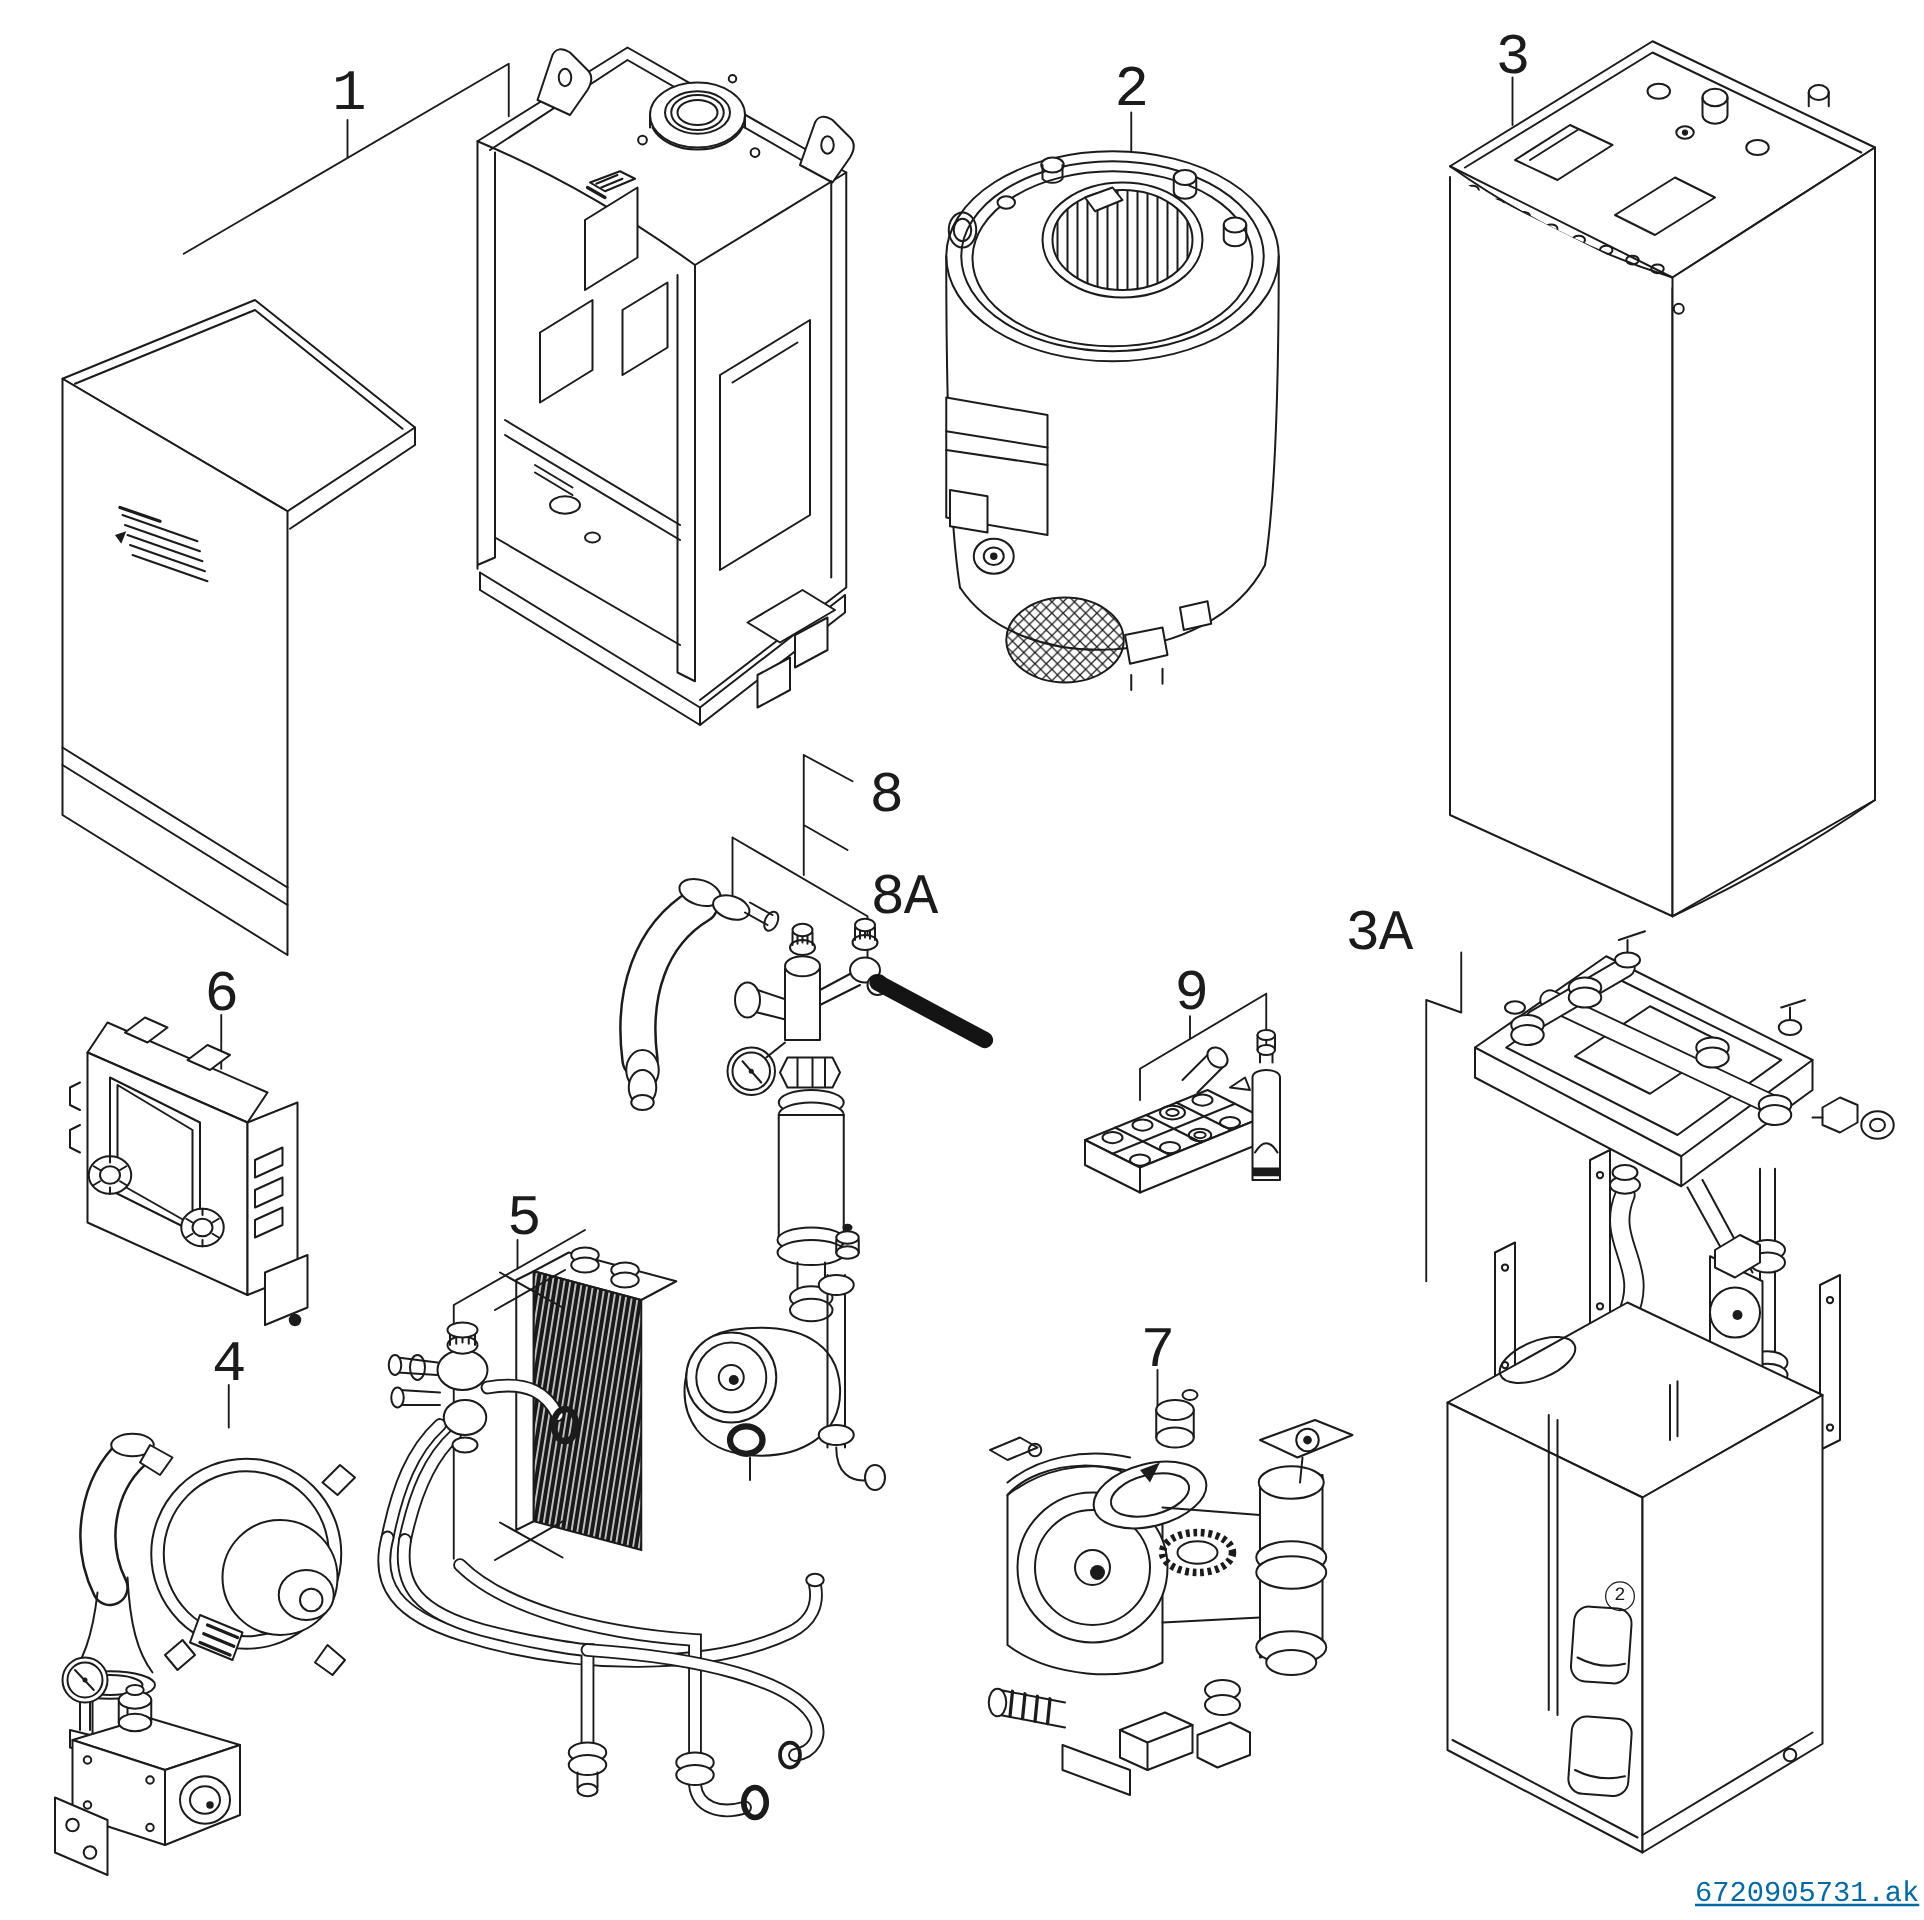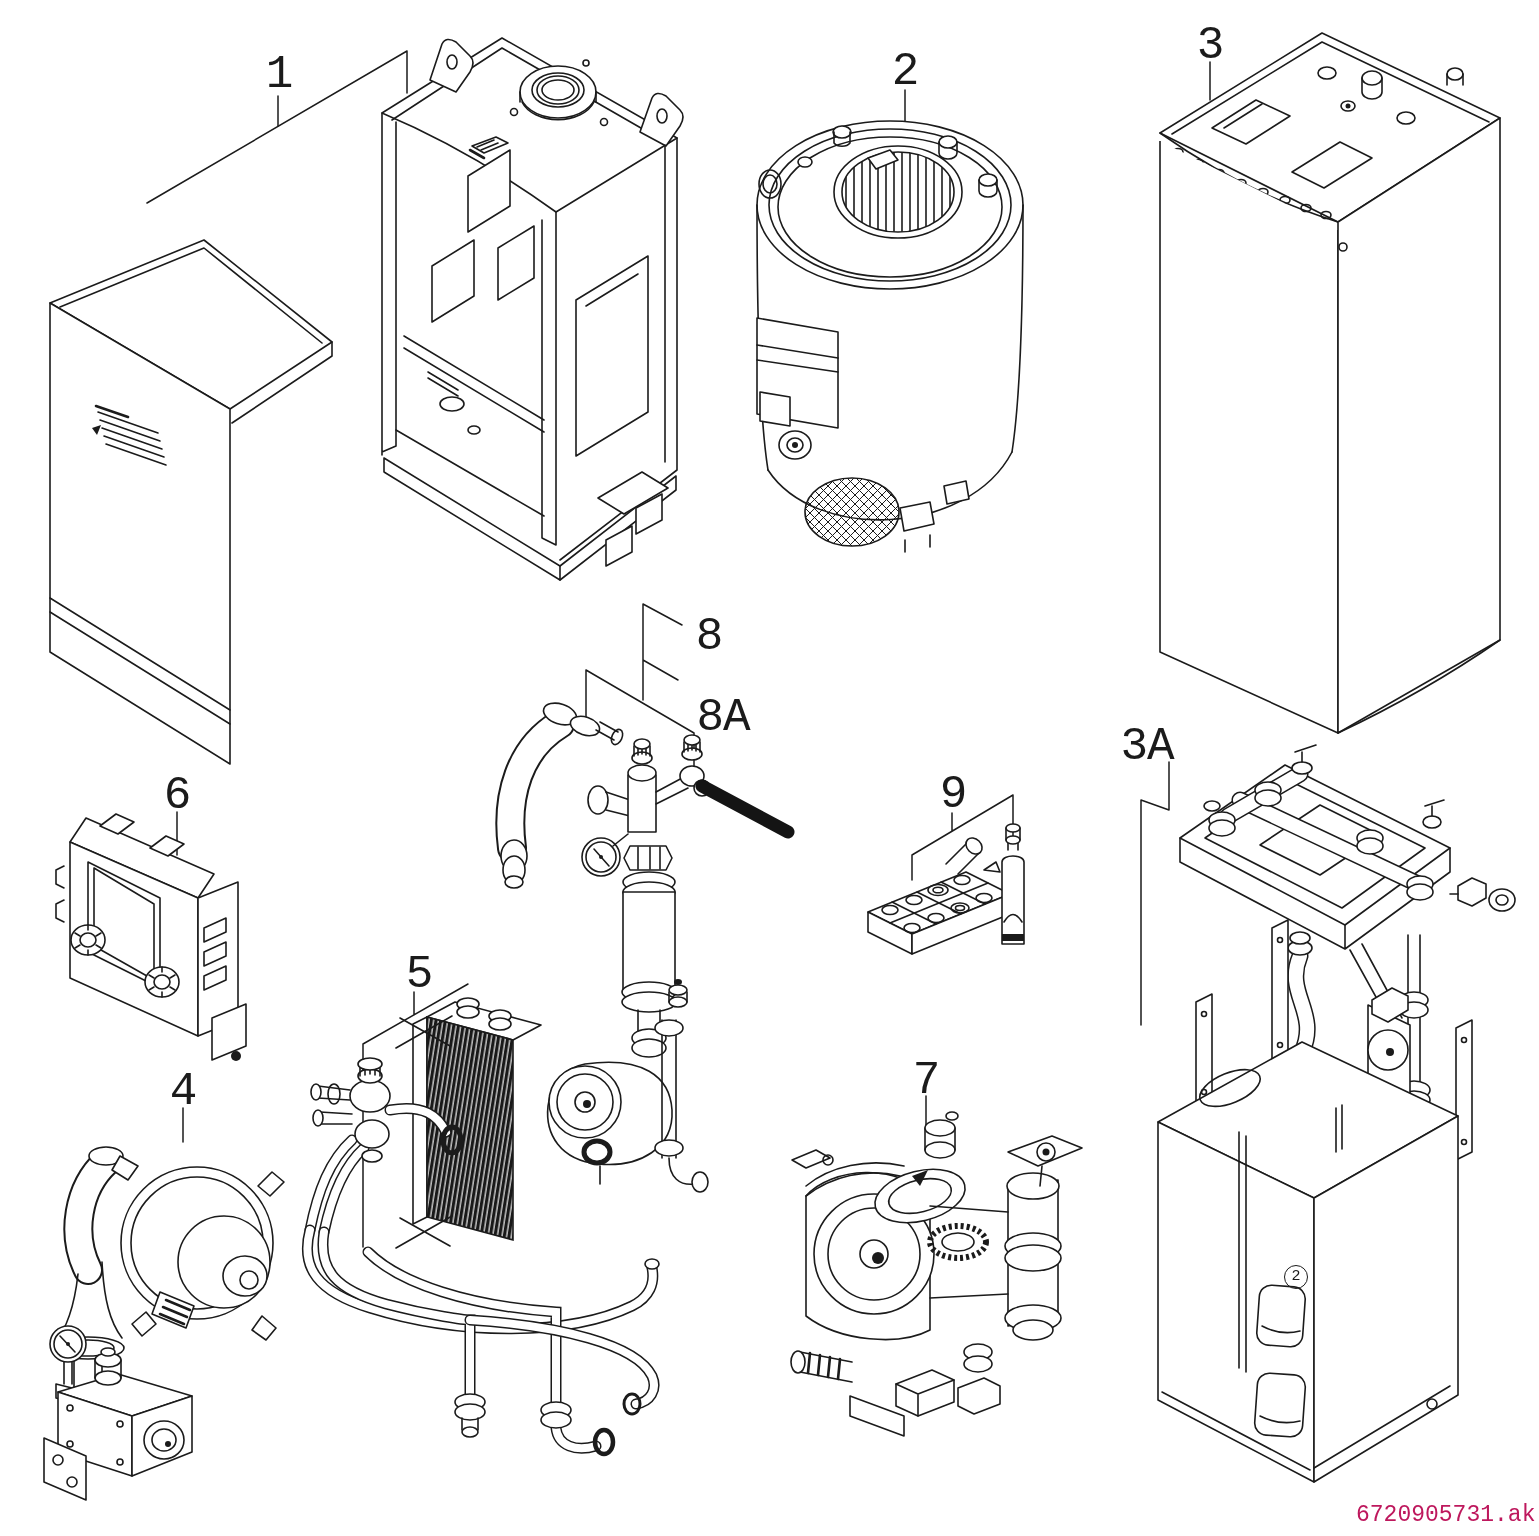--- a/index.html
+++ b/index.html
@@ -2,21 +2,21 @@
 <html><head>
 <meta charset="utf-8">
 <style>
   html,body{margin:0;padding:0;background:#fff;}
   .stage{position:relative;width:1539px;height:1536px;background:#fff;overflow:hidden;
          font-family:"Liberation Mono", monospace;}
   .stage svg{position:absolute;left:0;top:0;}
   .lbl{position:absolute;transform:translate(-50%,-50%);font:400 46px "Liberation Mono",monospace;
        color:#1b1b1b;white-space:nowrap;letter-spacing:-1px;}
   .code{position:absolute;left:1356px;top:1502px;font:400 23px "Liberation Mono",monospace;
-        color:#be185d;white-space:nowrap;}
+        color:#0369a1;white-space:nowrap;text-decoration:underline;}
   .callout{position:absolute;left:1284px;top:1265px;width:22px;height:22px;border:1.6px solid #1b1b1b;
            border-radius:50%;font:400 15px "Liberation Mono",monospace;color:#1b1b1b;
            text-align:center;line-height:21px;}
   
   .s{fill:none;stroke:#1b1b1b;stroke-width:1.6;stroke-linecap:round;stroke-linejoin:round;}
   .w{fill:#ffffff;stroke:#1b1b1b;stroke-width:1.6;stroke-linejoin:round;}
   .d{fill:#1b1b1b;stroke:none;}
   .th{stroke-width:2.6;}
   .ld{fill:none;stroke:#1b1b1b;stroke-width:1.5;stroke-linecap:round;stroke-linejoin:round;}
   .tube-o{fill:none;stroke:#1b1b1b;stroke-width:11;stroke-linecap:round;}
@@ -595,21 +595,21 @@
     <ellipse class="w" cx="978" cy="1352" rx="14" ry="8"></ellipse>
     <ellipse class="w" cx="978" cy="1364" rx="14" ry="8"></ellipse>
     <path class="w" d="M850,1396 L904,1416 L904,1436 L850,1416 Z"></path>
   </g>
 </g>
 </svg>
 
 <div class="lbl" style="left:279px;top:75px">1</div>
 <div class="lbl" style="left:905px;top:72px">2</div>
 <div class="lbl" style="left:1210px;top:46px">3</div>
-<div class="lbl" style="left:1147px;top:747px">3A</div>
+<div class="lbl" style="left:1103px;top:747px">3A</div>
 <div class="lbl" style="left:183px;top:1092px">4</div>
 <div class="lbl" style="left:419px;top:975px">5</div>
 <div class="lbl" style="left:177px;top:796px">6</div>
 <div class="lbl" style="left:926px;top:1081px">7</div>
 <div class="lbl" style="left:709px;top:637px">8</div>
 <div class="lbl" style="left:723px;top:718px">8A</div>
 <div class="lbl" style="left:953px;top:795px">9</div>
 
 <div class="callout">2</div>
 

